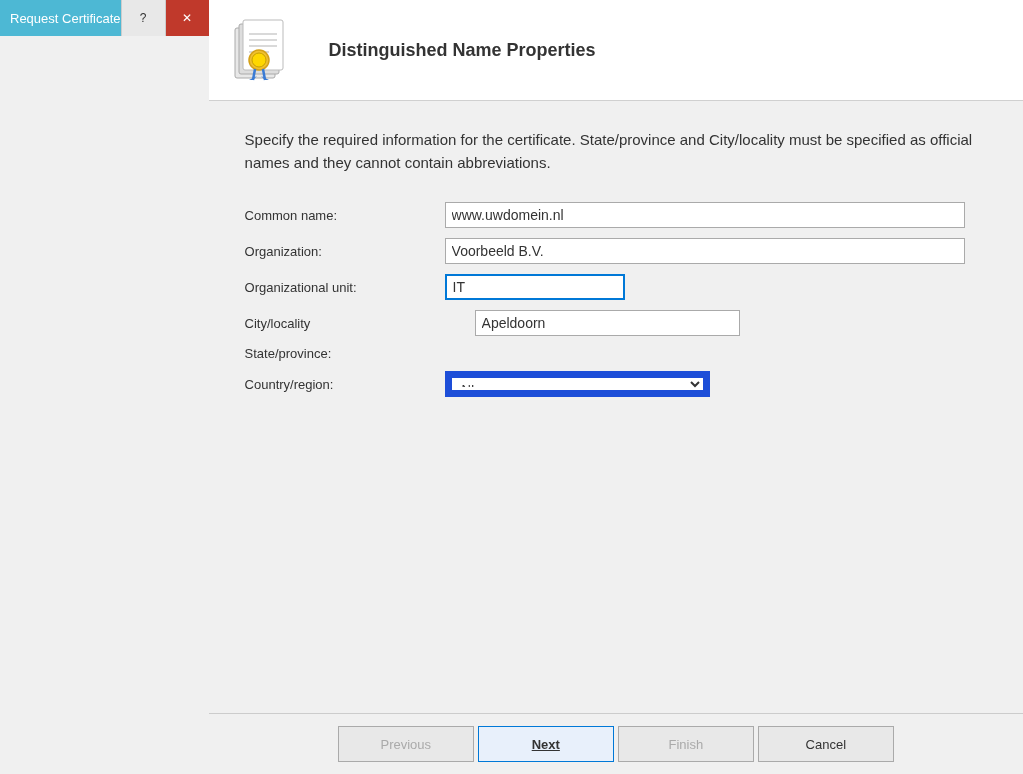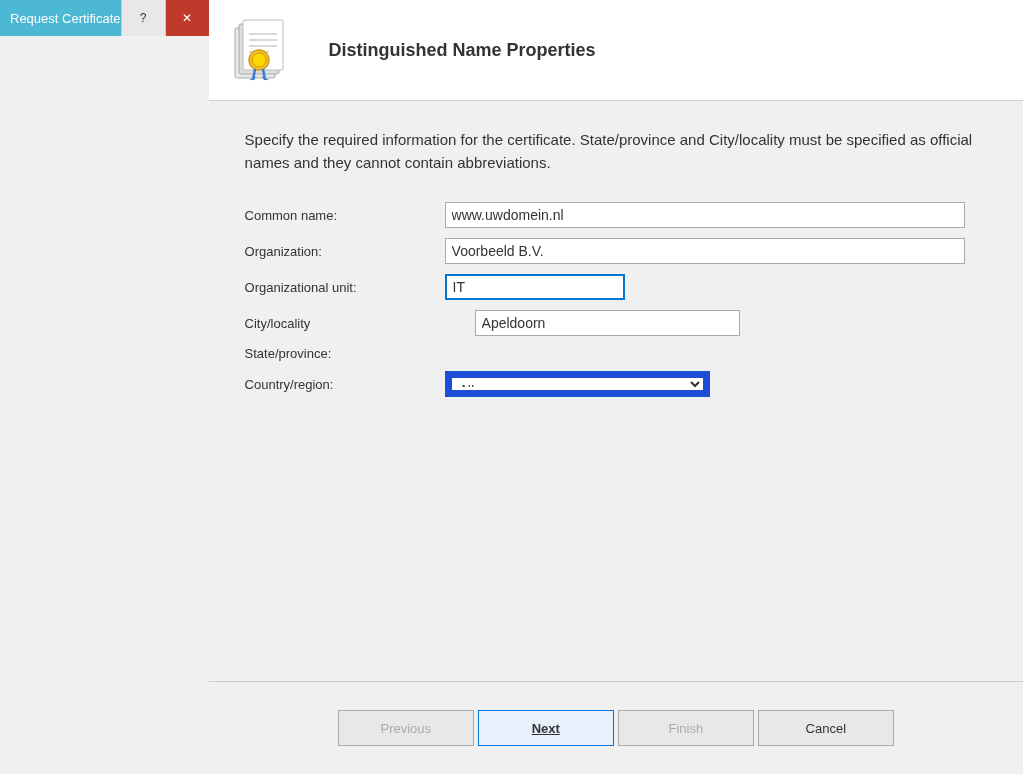--- a/index.html
+++ b/index.html
@@ -159,21 +159,21 @@
       background: white;
       color: #333;
       height: 26px;
       width: 265px;
       appearance: auto;
       cursor: pointer;
     }
 
     .footer-section {
       border-top: 1px solid #ccc;
-      padding: 28px 36px;
+      padding: 12px 36px;
       display: flex;
       justify-content: center;
       gap: 4px;
       flex-shrink: 0;
       background: #f0f0f0;
     }
 
     .footer-btn {
       width: 136px;
       height: 36px;

